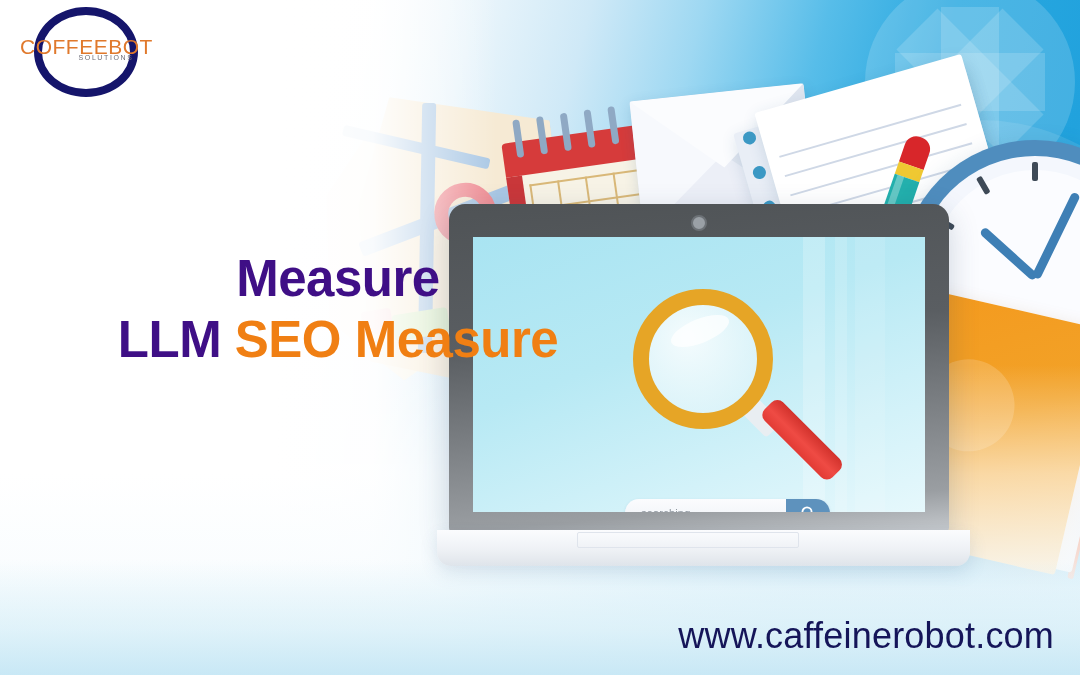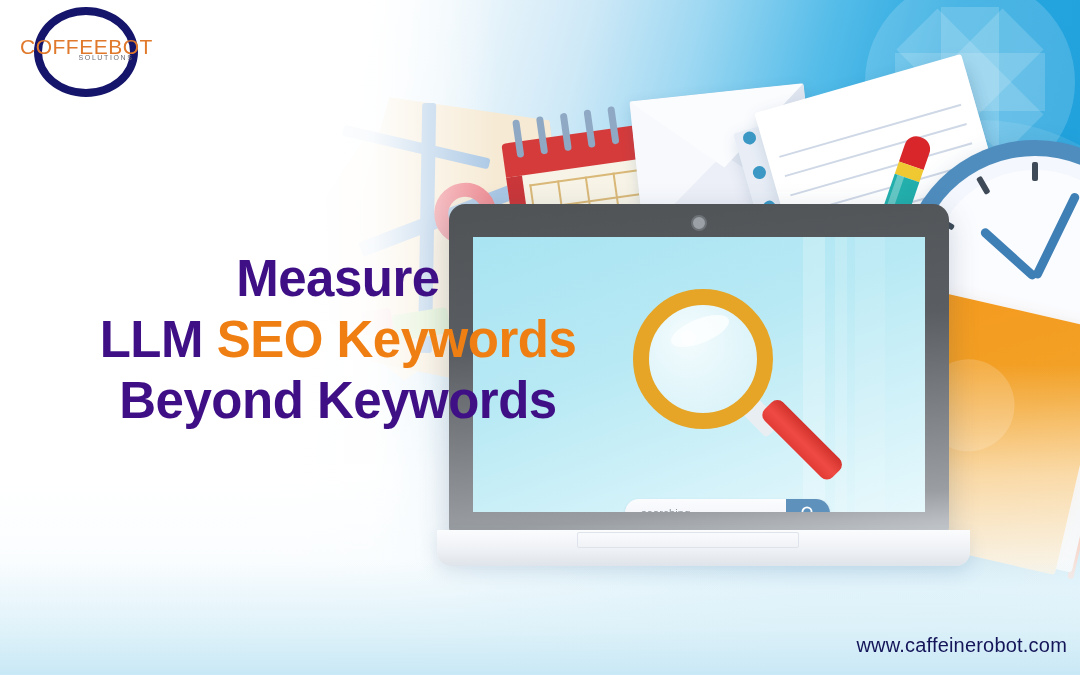--- a/index.html
+++ b/index.html
@@ -218,22 +218,22 @@
   .headline{
     position:absolute;left:78px;top:248px;width:520px;
     font-size:51px;font-weight:bold;line-height:1.20;
     letter-spacing:-.5px;color:#3f0f86;
   }
   .headline .ln{display:block;white-space:nowrap;text-align:center;}
   .or{color:#f07f13;}
 
   
   .url{
-    position:absolute;right:13px;bottom:18px;
-    font-size:20px;color:#151559;letter-spacing:.2px;
+    position:absolute;right:26px;bottom:18px;
+    font-size:36px;color:#151559;letter-spacing:.2px;
   }
 </style>
 </head>
 <body>
 
 <div id="banner">
 
   <div class="bg-base"></div>
 
   <div class="gear">
@@ -376,19 +376,18 @@
   <div class="bg-bottom-blue"></div>
 
   <div class="logo">
     <div class="logo-circle"></div>
     <div class="logo-word">COFFEEBOT</div>
     <div class="logo-sub">SOLUTIONS</div>
   </div>
 
   <div class="headline">
     <span class="ln">Measure</span>
-    <span class="ln"><span>LLM </span><span class="or">SEO Keywords</span></span>
-    <span class="ln">Beyond Keywords</span>
+    <span class="ln"><span>LLM </span><span class="or">SEO Measure</span></span>
   </div>
 
   <div class="url">www.caffeinerobot.com</div>
 
 </div>
 
 </body></html>

